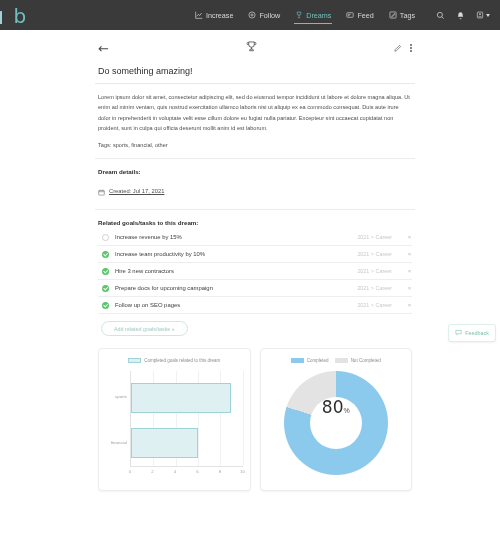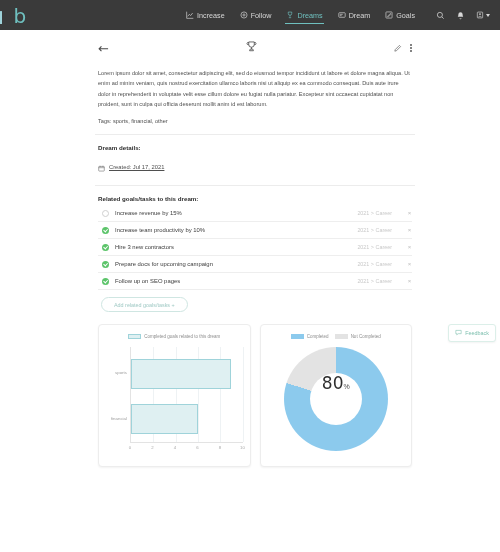--- a/index.html
+++ b/index.html
@@ -201,31 +201,31 @@
       <span>Dreams</span>
     </div>
 
     <div class="nav-item">
       <span class="nav-ico">
         <svg viewBox="0 0 12 12" width="8" height="8">
             <rect x="1.2" y="2.6" width="9.6" height="6.8" rx="1" stroke="#d8d8d8" stroke-width="1" fill="none"></rect>
             <path d="M2.8 5h4.2M2.8 7h2.6" stroke="#d8d8d8" stroke-width="1"></path>
           </svg>
       </span>
-      <span>Dream</span>
+      <span>Feed</span>
     </div>
 
     <div class="nav-item">
       <span class="nav-ico">
         <svg viewBox="0 0 12 12" width="8" height="8">
             <rect x="1.4" y="1.4" width="9.2" height="9.2" rx="1" stroke="#d8d8d8" stroke-width="1" fill="none"></rect>
             <path d="M3.6 8.2l4.6-4.6 1 1-4.6 4.6z" stroke="#d8d8d8" stroke-width=".9" fill="none"></path>
           </svg>
       </span>
-      <span>Goals</span>
+      <span>Tags</span>
     </div>
 
     <div class="nav-right">
       <span class="nav-ico">
         <svg viewBox="0 0 12 12" width="9" height="9">
             <circle cx="5.2" cy="5.2" r="3.4" stroke="#d8d8d8" stroke-width="1" fill="none"></circle>
             <path d="M7.8 7.8l2.4 2.4" stroke="#d8d8d8" stroke-width="1"></path>
           </svg>
       </span>
       <span class="nav-ico">
@@ -276,20 +276,21 @@
             </svg>
         </span>
         <span class="dots">
             <i></i>
             <i></i>
             <i></i>
           </span>
       </span>
     </div>
 
+    <div class="title">Do something amazing!</div>
 
     <div class="body-text">Lorem ipsum dolor sit amet, consectetur adipiscing elit, sed do eiusmod tempor incididunt ut labore et dolore magna aliqua. Ut enim ad minim veniam, quis nostrud exercitation ullamco laboris nisi ut aliquip ex ea commodo consequat. Duis aute irure dolor in reprehenderit in voluptate velit esse cillum dolore eu fugiat nulla pariatur. Excepteur sint occaecat cupidatat non proident, sunt in culpa qui officia deserunt mollit anim id est laborum.</div>
 
     <div class="tags">Tags: sports, financial, other</div>
 
     <div class="sec-title">Dream details:</div>
 
     <div class="created-row">
       <span>
         <svg viewBox="0 0 12 12" width="7" height="7">

